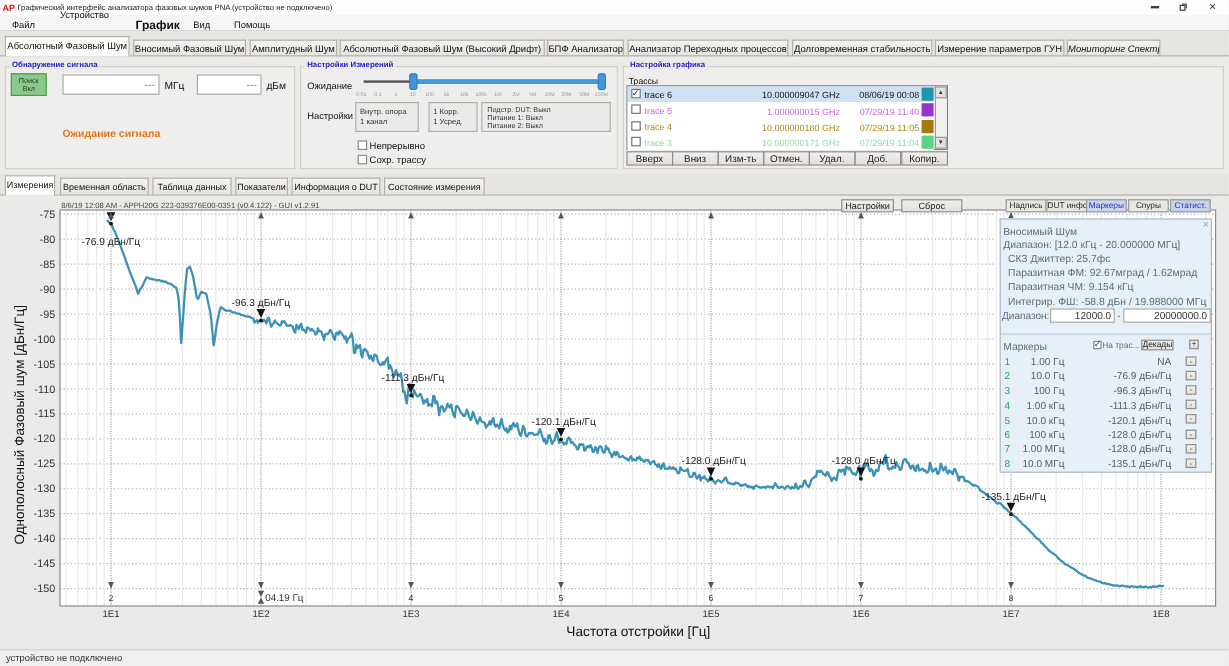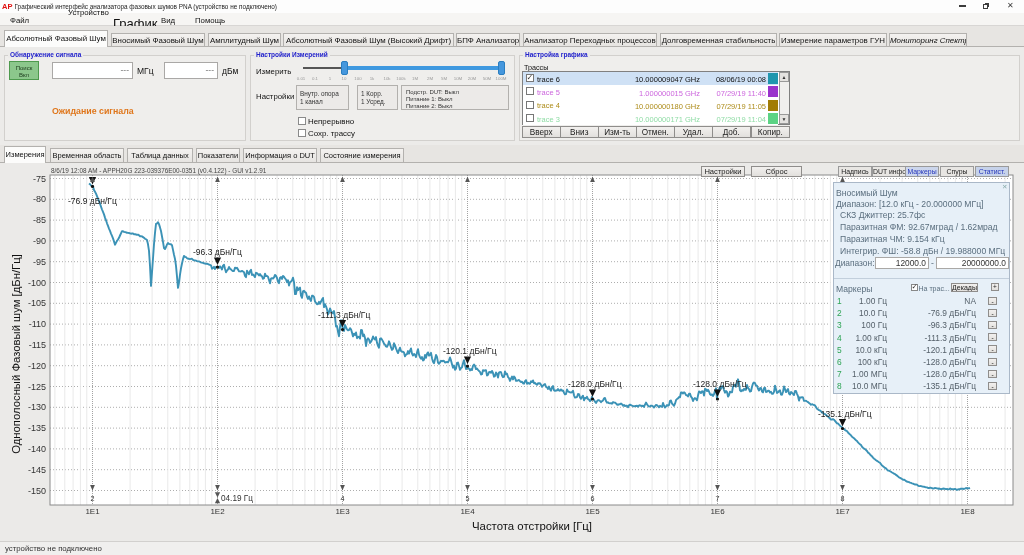--- a/index.html
+++ b/index.html
@@ -17,22 +17,22 @@
 <div id="app">
 <div class="abs" style="left:0;top:0;width:1024px;height:13px;background:#fdfdfd;"></div>
 <div class="abs" style="left:2px;top:2px;font-size:7.5px;font-weight:bold;color:#e01010;">AP</div>
 <div class="abs" style="left:14.5px;top:3px;font-size:6.4px;color:#222;">Графический интерфейс анализатора фазовых шумов PNA (устройство не подключено)</div>
 <div class="abs" style="left:959px;top:5.3px;width:6.5px;height:1.3px;background:#3c3c3c;"></div>
 <div class="abs" style="left:984.5px;top:2.8px;width:4px;height:4px;border:1px solid #3c3c3c;"></div>
 <div class="abs" style="left:983px;top:4.2px;width:4.5px;height:4.5px;border:1px solid #3c3c3c;background:#fdfdfd;"></div>
 <div class="abs" style="left:1007px;top:0.5px;font-size:8px;color:#3c3c3c;">✕</div>
 <div class="abs" style="left:0;top:13px;width:1024px;height:13px;background:#f6f5f3;border-bottom:1px solid #d8d6d4;"></div>
 <div class="abs" style="left:10px;top:16px;font-size:7.8px;color:#111;">Файл</div>
-<div class="abs" style="left:50px;top:8px;font-size:7.8px;color:#111;margin-left:18px;">Устройство</div>
-<div class="abs" style="left:113px;top:16px;font-size:13px;color:#111;">График</div>
+<div class="abs" style="left:50px;top:8px;font-size:7.8px;color:#111;">Устройство</div>
+<div class="abs" style="left:113px;top:16px;font-size:10px;color:#111;font-weight:bold;">График</div>
 <div class="abs" style="left:161px;top:16px;font-size:7.8px;color:#111;">Вид</div>
 <div class="abs" style="left:195px;top:16px;font-size:7.8px;color:#111;">Помощь</div>
 <div class="abs" style="left:0;top:26px;width:1024px;height:21px;background:#e7e5e2;"></div>
 <div class="abs" style="left:0;top:46px;width:1024px;height:1px;background:#b3b1ae;z-index:2;"></div>
 <div class="tab act" style="left:4px;top:30px;width:104px;height:17px;font-size:7.9px;line-height:16px;">Абсолютный Фазовый Шум</div>
 <div class="tab" style="left:111px;top:32.5px;width:94px;height:14.5px;font-size:7.9px;line-height:13.5px;">Вносимый Фазовый Шум</div>
 <div class="tab" style="left:208px;top:32.5px;width:73px;height:14.5px;font-size:7.9px;line-height:13.5px;">Амплитудный Шум</div>
 <div class="tab" style="left:283px;top:32.5px;width:171px;height:14.5px;font-size:7.9px;line-height:13.5px;">Абсолютный Фазовый Шум (Высокий Дрифт)</div>
 <div class="tab" style="left:456px;top:32.5px;width:64px;height:14.5px;font-size:7.9px;line-height:13.5px;">БПФ Анализатор</div>
 <div class="tab" style="left:523px;top:32.5px;width:134px;height:14.5px;font-size:7.9px;line-height:13.5px;">Анализатор Переходных процессов</div>
@@ -42,21 +42,21 @@
 <div class="gb" style="left:4px;top:55px;width:242px;height:86px;"></div>
 <div class="gbl" style="left:8px;top:51px;background:#ecebe9;padding:0 2px;">Обнаружение сигнала</div>
 <div class="abs" style="left:9px;top:61px;width:30px;height:19px;background:#8cc78c;border:1px solid #4e9a4e;font-size:6px;color:#1c3a1c;text-align:center;line-height:7.5px;padding-top:2.5px;">Поиск<br>Вкл</div>
 <div class="fld" style="left:52px;top:62px;width:81px;height:17px;font-size:8.5px;line-height:15px;padding-right:3px;">---</div>
 <div class="abs" style="left:137px;top:66px;font-size:8.5px;color:#111;">МГц</div>
 <div class="fld" style="left:164px;top:62px;width:54px;height:17px;font-size:8.5px;line-height:15px;padding-right:3px;">---</div>
 <div class="abs" style="left:222px;top:66px;font-size:8.5px;color:#111;">дБм</div>
 <div class="abs" style="left:52px;top:105.5px;font-size:8.8px;font-weight:bold;color:#df761b;">Ожидание сигнала</div>
 <div class="gb" style="left:250px;top:55px;width:265px;height:86px;"></div>
 <div class="gbl" style="left:254px;top:51px;background:#ecebe9;padding:0 2px;">Настройки Измерений</div>
-<div class="abs" style="left:256px;top:67px;font-size:7.8px;color:#111;">Измерить</div>
+<div class="abs" style="left:256px;top:67px;font-size:7.8px;color:#111;">Ожидание</div>
 <div class="abs" style="left:303px;top:67px;width:41px;height:1.6px;background:#555;"></div>
 <div class="abs" style="left:344px;top:66px;width:157px;height:3.6px;background:#3f99e0;"></div>
 <div class="abs" style="left:341px;top:61px;width:7px;height:14px;background:#4597dd;border:1px solid #2a7ec0;border-radius:2px;"></div>
 <div class="abs" style="left:498px;top:61px;width:7px;height:14px;background:#4597dd;border:1px solid #2a7ec0;border-radius:2px;"></div>
 <div class="abs" style="left:291px;top:75.5px;width:20px;font-size:4.4px;color:#9a9a9a;text-align:center;">0.01</div>
 <div class="abs" style="left:305px;top:75.5px;width:20px;font-size:4.4px;color:#9a9a9a;text-align:center;">0.1</div>
 <div class="abs" style="left:320px;top:75.5px;width:20px;font-size:4.4px;color:#9a9a9a;text-align:center;">1</div>
 <div class="abs" style="left:334px;top:75.5px;width:20px;font-size:4.4px;color:#9a9a9a;text-align:center;">10</div>
 <div class="abs" style="left:348px;top:75.5px;width:20px;font-size:4.4px;color:#9a9a9a;text-align:center;">100</div>
 <div class="abs" style="left:362px;top:75.5px;width:20px;font-size:4.4px;color:#9a9a9a;text-align:center;">1k</div>

